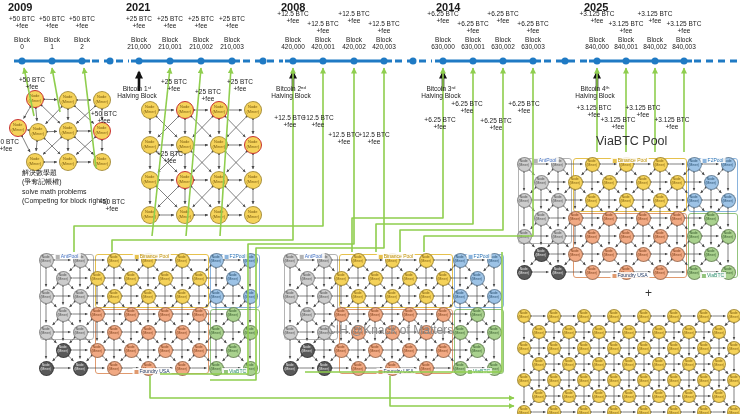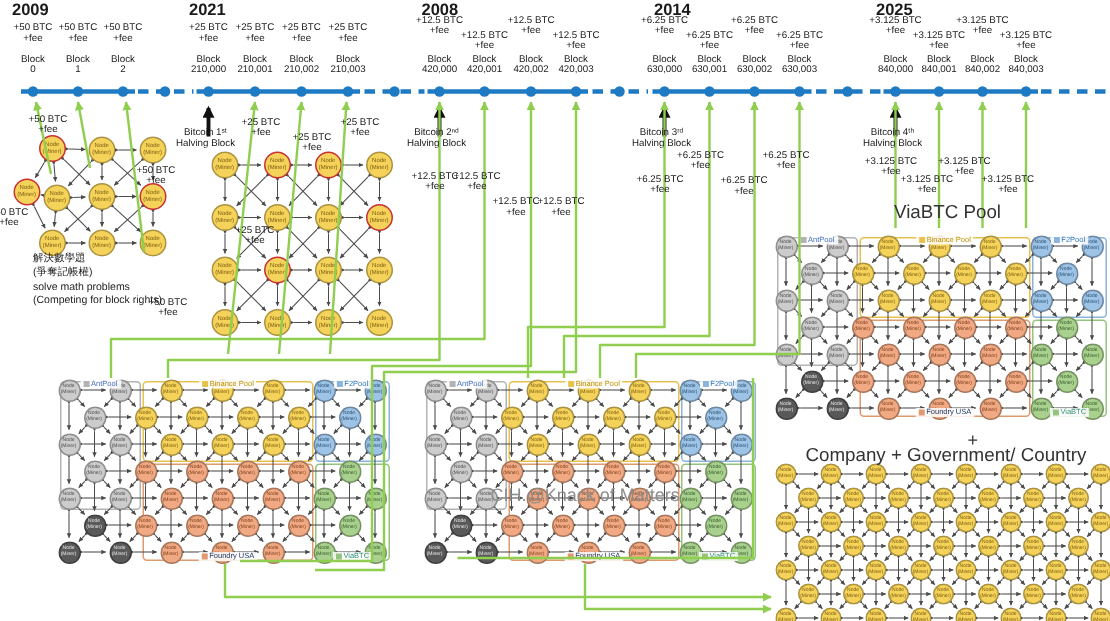--- a/index.html
+++ b/index.html
@@ -774,21 +774,20 @@
       <path d="M150,376 L150,398 L514,398" fill="none" stroke="#8fce4e" stroke-width="1.6" stroke-linejoin="round" marker-end="url(#mkGreen)"></path>
       <path d="M390,376 L390,406 L514,406" fill="none" stroke="#8fce4e" stroke-width="1.6" stroke-linejoin="round" marker-end="url(#mkGreen)"></path>
       <path d="M502,252 L502,372 L305,372" fill="none" stroke="#8fce4e" stroke-width="1.6" stroke-linejoin="round"></path>
     </svg>
   <div class="cap" id="cap-zh1">解決數學題</div>
   <div class="cap" id="cap-zh2">(爭奪記帳權)</div>
   <div class="cap" id="cap-en1">solve math problems</div>
   <div class="cap" id="cap-en2">(Competing for block rights)</div>
   <div class="ttl" id="ttl-miner">ViaBTC Pool</div>
   <div class="ttl" id="ttl-plus">+</div>
-  <div class="ttl" id="ttl-company">Company + Government/ Country</div>
   <div class="wm" id="wm-mid">CIH.@Knack of Matters</div>
 <div class="lbl year" style="left: 8px; top: 1px;">2009</div>
     <div class="lbl rl" style="left: 22px; top: 15px;">+50 BTC<br>+fee</div>
     <div class="lbl rl" style="left: 22px; top: 36px;">Block<br>0</div>
     <div class="lbl rl" style="left: 52px; top: 15px;">+50 BTC<br>+fee</div>
     <div class="lbl rl" style="left: 52px; top: 36px;">Block<br>1</div>
     <div class="lbl rl" style="left: 82px; top: 15px;">+50 BTC<br>+fee</div>
     <div class="lbl rl" style="left: 82px; top: 36px;">Block<br>2</div>
     <div class="lbl rl" style="left: 32px; top: 76px;">+50 BTC<br>+fee</div>
     <div class="lbl rl" style="left: 6px; top: 138px;">+50 BTC<br>+fee</div>

